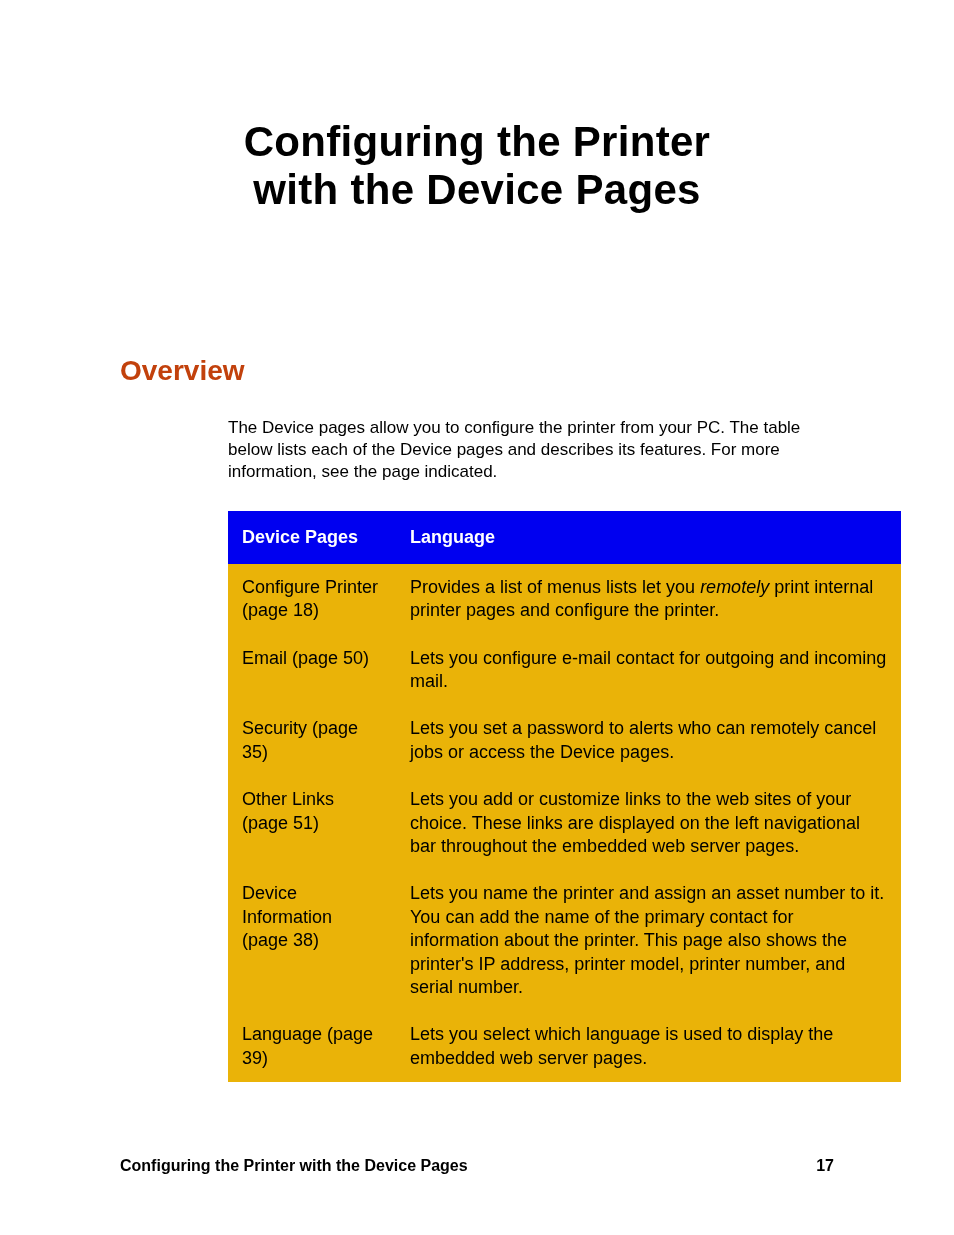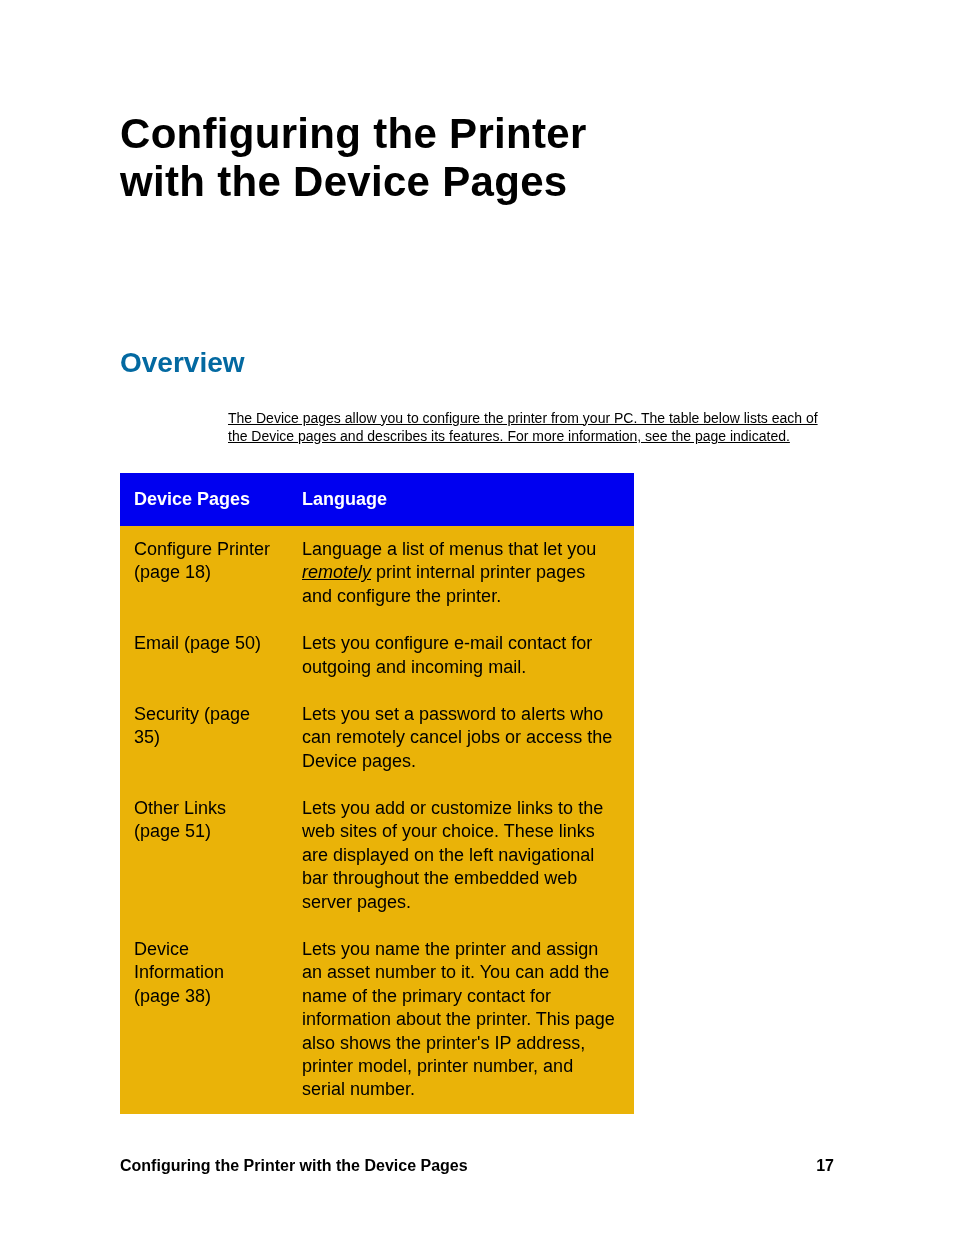--- a/index.html
+++ b/index.html
@@ -14,62 +14,62 @@
     height: 1235px;
     position: relative;
     box-sizing: border-box;
     padding: 110px 120px 60px 120px;
   }
   .title {
     font-family: Arial, Helvetica, sans-serif;
     font-weight: 600;
     font-size: 42px;
     line-height: 1.15;
-    text-align: left;
-    margin: 0 auto 140px auto;
+    text-align: center;
+    margin: 8px auto 140px auto;
     letter-spacing: 0.3px;
     font-stretch: condensed;
   }
   .overview-heading {
-    color: #0369a1;
+    color: #c2410c;
     font-size: 28px;
     font-weight: 700;
     margin: 0 0 30px 0;
   }
   .intro {
-    font-size: 14px;
+    font-size: 17px;
     line-height: 1.3;
     margin: 0 0 28px 0;
     padding-left: 108px;
-    text-decoration: underline;
   }
   table.device {
     border-collapse: collapse;
-    width: 514px;
+    width: 673px;
+    margin-left: 108px;
     table-layout: fixed;
   }
   table.device th {
     background: #0000f0;
     color: #ffffff;
     text-align: left;
     font-size: 18px;
     font-weight: 700;
     padding: 16px 12px 16px 14px;
   }
   table.device th:first-child { width: 142px; }
   table.device td {
     background: #eab308;
     font-size: 18px;
     line-height: 1.3;
     padding: 12px 14px 12px 14px;
     vertical-align: top;
   }
   table.device tr + tr td { padding-top: 12px; }
   table.device td.name { width: 142px; }
-  .em { font-style: italic; text-decoration: underline; }
+  .em { font-style: italic; }
   .footer {
     position: absolute;
     left: 120px;
     right: 120px;
     bottom: 60px;
     display: flex;
     justify-content: space-between;
     font-size: 16px;
     font-weight: 700;
   }
@@ -92,39 +92,43 @@
     <thead>
       <tr>
         <th>Device Pages</th>
         <th>Language</th>
       </tr>
     </thead>
     <tbody>
       <tr>
         <td class="name">Configure Printer (page 18)</td>
         <td>
-          <span>Language a list of menus that let you </span><span class="em">remotely</span><span> print internal printer pages and configure the printer.</span>
+          <span>Provides a list of menus lists let you </span><span class="em">remotely</span><span> print internal printer pages and configure the printer.</span>
         </td>
       </tr>
       <tr>
         <td class="name">Email (page 50)</td>
         <td>Lets you configure e-mail contact for outgoing and incoming mail.</td>
       </tr>
       <tr>
         <td class="name">Security (page 35)</td>
         <td>Lets you set a password to alerts who can remotely cancel jobs or access the Device pages.</td>
       </tr>
       <tr>
         <td class="name">Other Links (page 51)</td>
         <td>Lets you add or customize links to the web sites of your choice. These links are displayed on the left navigational bar throughout the embedded web server pages.</td>
       </tr>
       <tr>
         <td class="name">Device Information (page 38)</td>
         <td>Lets you name the printer and assign an asset number to it. You can add the name of the primary contact for information about the printer. This page also shows the printer's IP address, printer model, printer number, and serial number.</td>
       </tr>
+      <tr>
+        <td class="name">Language (page 39)</td>
+        <td>Lets you select which language is used to display the embedded web server pages.</td>
+      </tr>
     </tbody>
   </table>
 
   <div class="footer">
     <span>Configuring the Printer with the Device Pages</span>
     <span>17</span>
   </div>
 
 </div>
 

